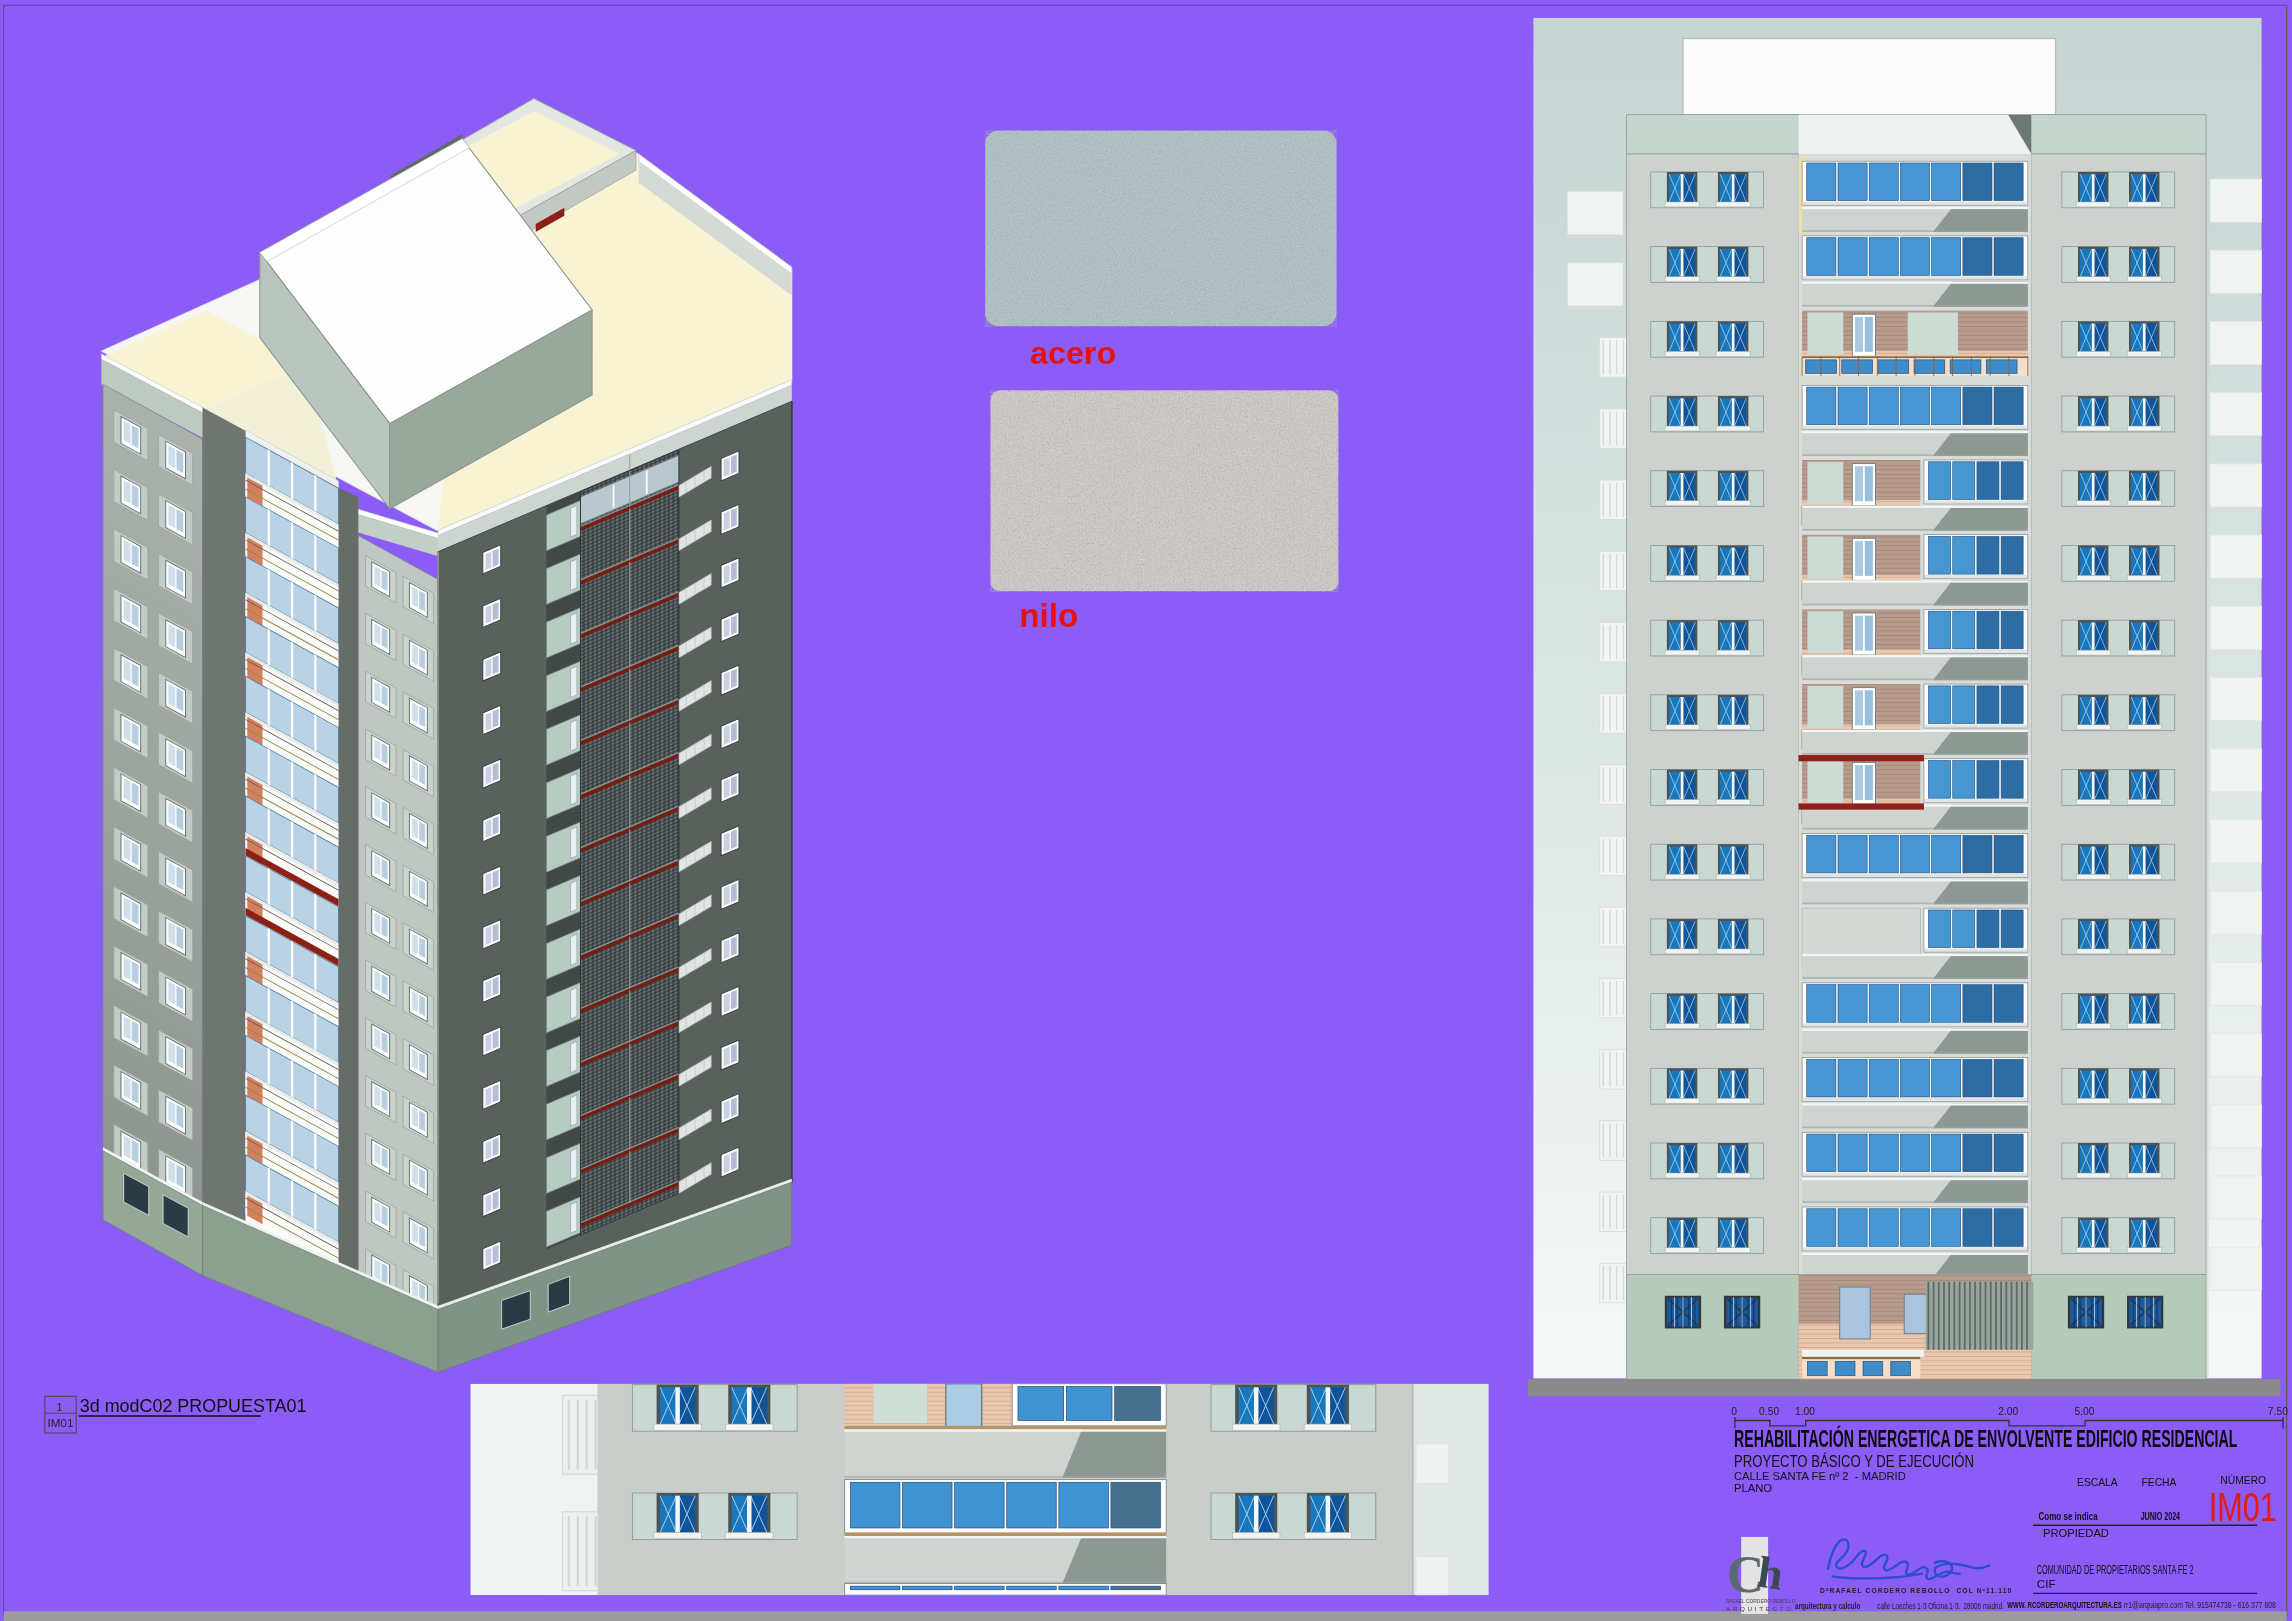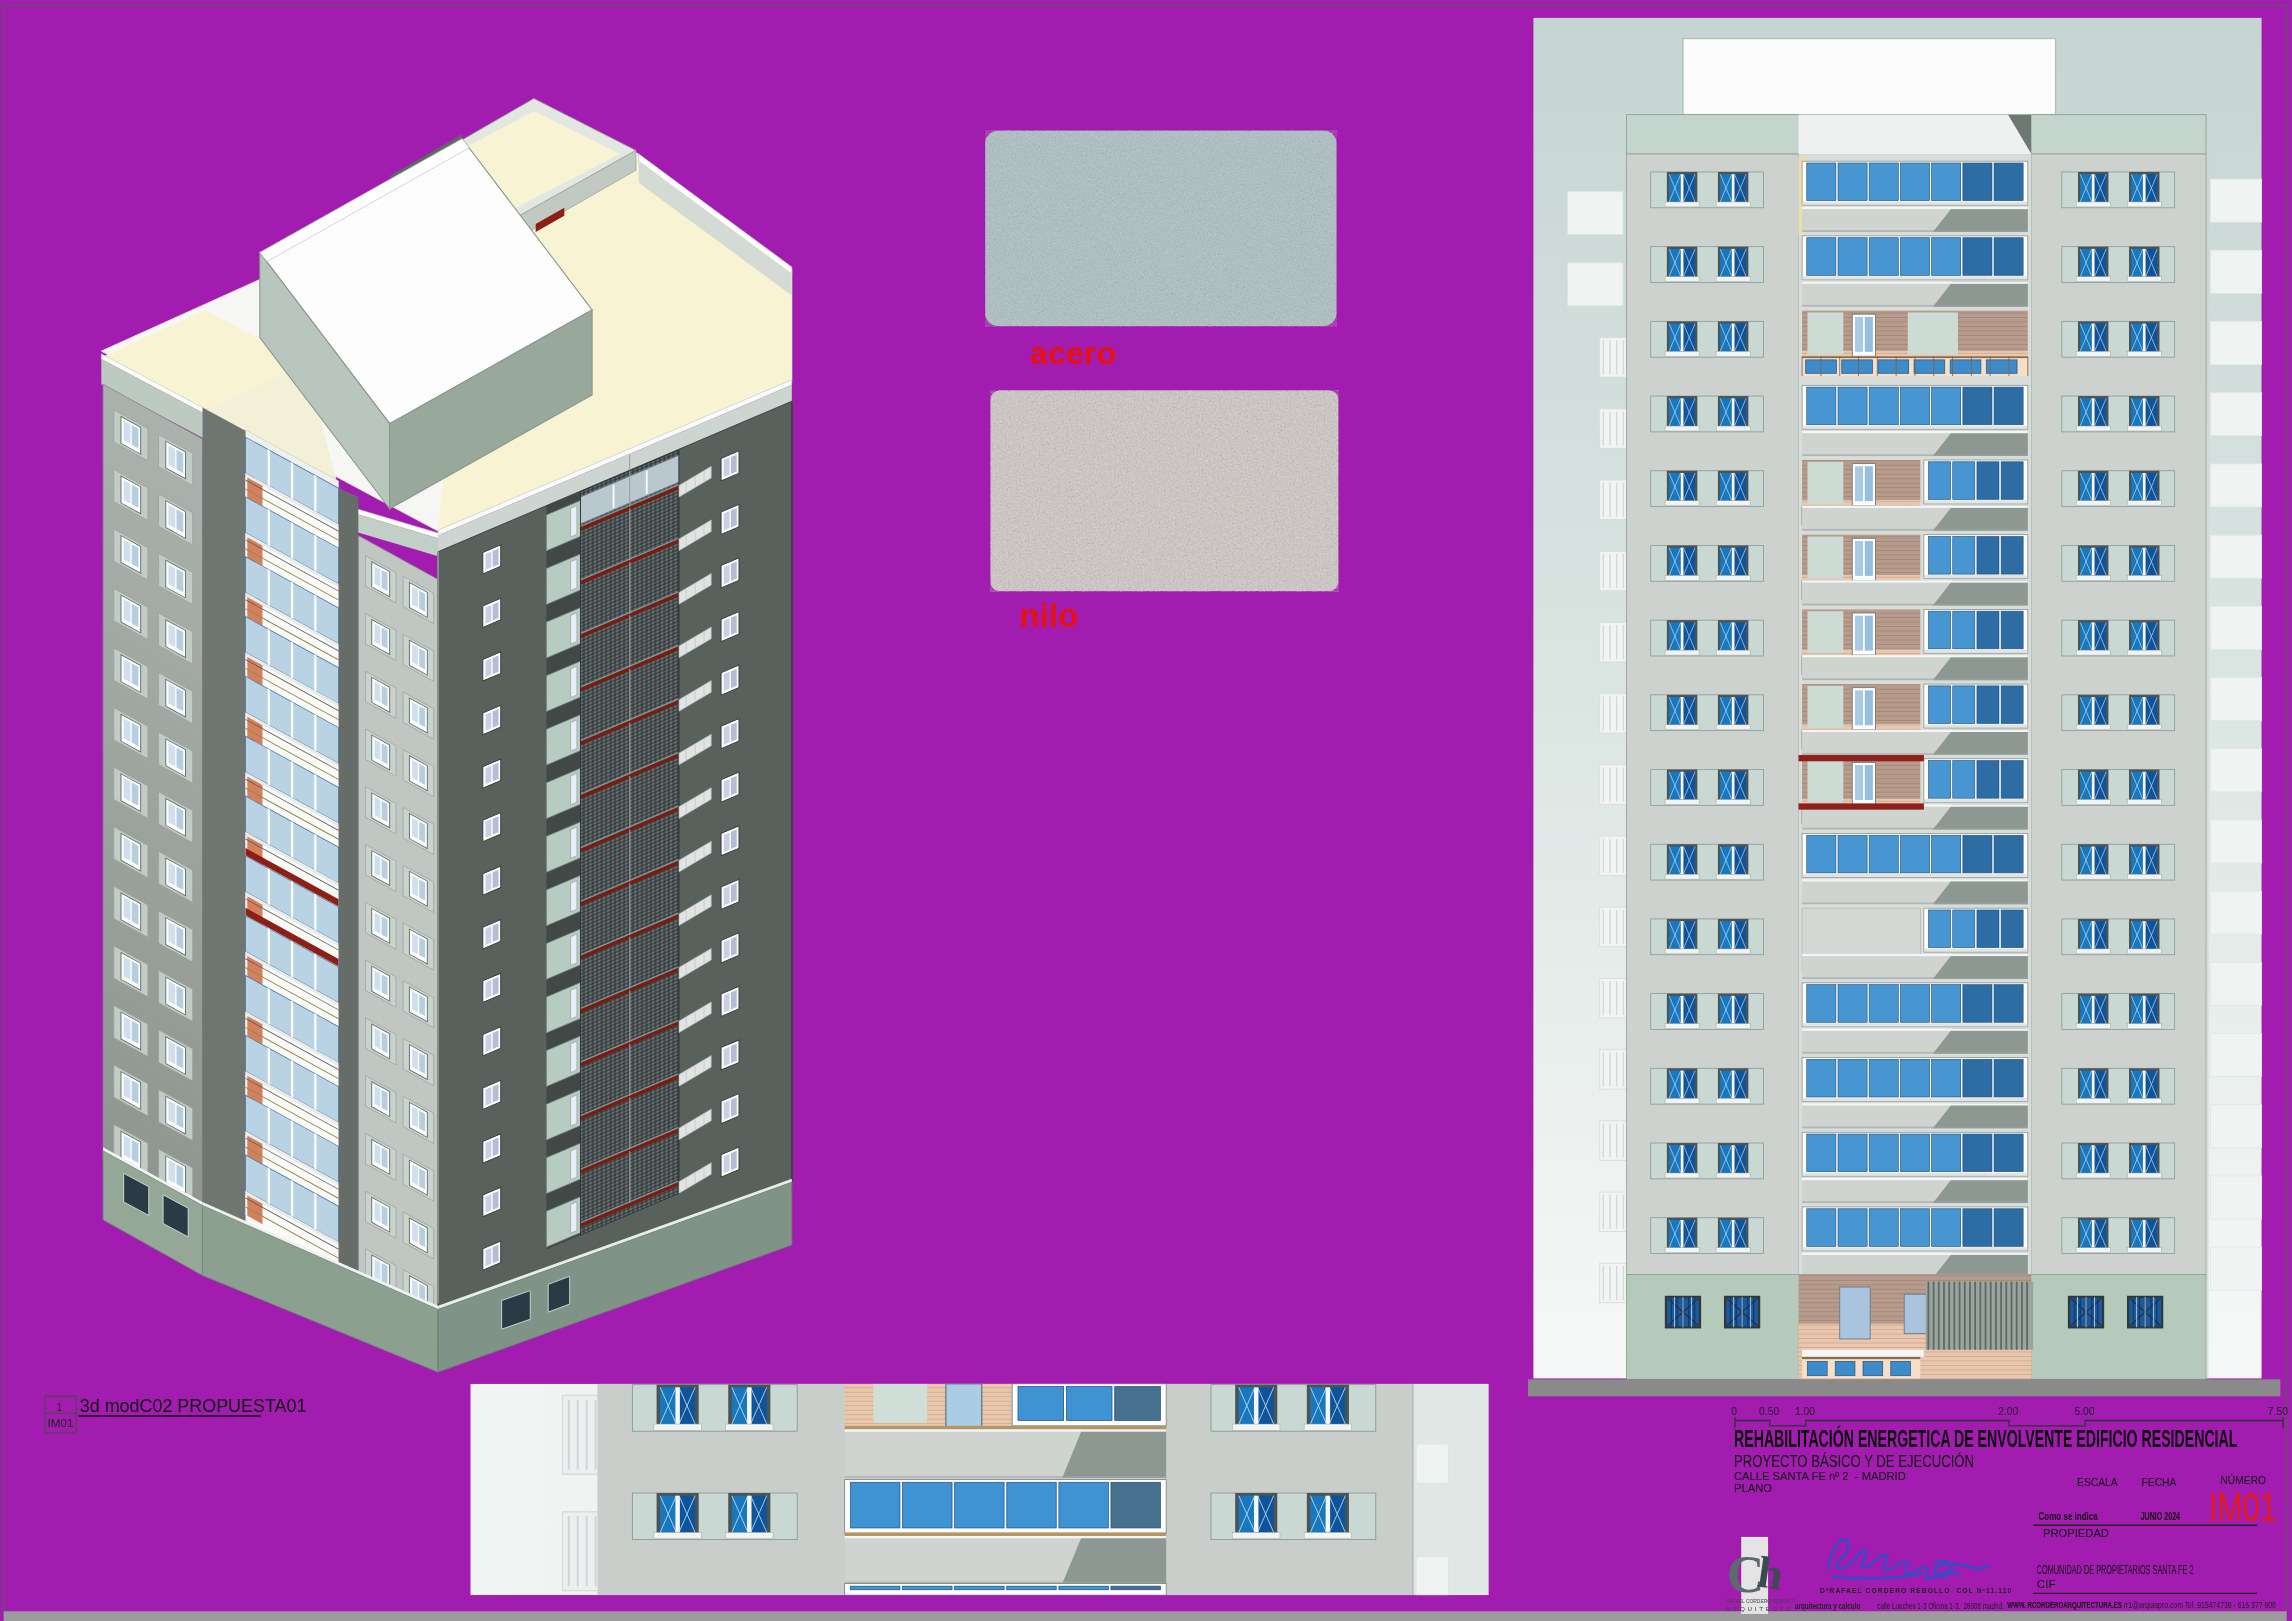--- a/index.html
+++ b/index.html
@@ -1,15 +1,15 @@
 <!DOCTYPE html>
 <html style="font-size:14.3px"><head><meta charset="utf-8"><title>IM01</title>
 <style>
   html,body { margin:0; padding:0; background:#ffffff; }
-  #sheet { position:relative; width:2293px; height:1622px; background:#a21caf;
+  #sheet { position:relative; width:2293px; height:1622px; background:#8b5cf6;
            font-family:"Liberation Sans", sans-serif; overflow:hidden; }
   svg { position:absolute; left:0; top:0; }
 </style></head>
 <body>
 <div id="sheet">
 <svg width="2293" height="1622" viewBox="0 0 2560 1811">
 
 <defs>
   <linearGradient id="elevbg" x1="0" y1="0" x2="0" y2="1">
     <stop offset="0" stop-color="#c6d5d2"></stop>

